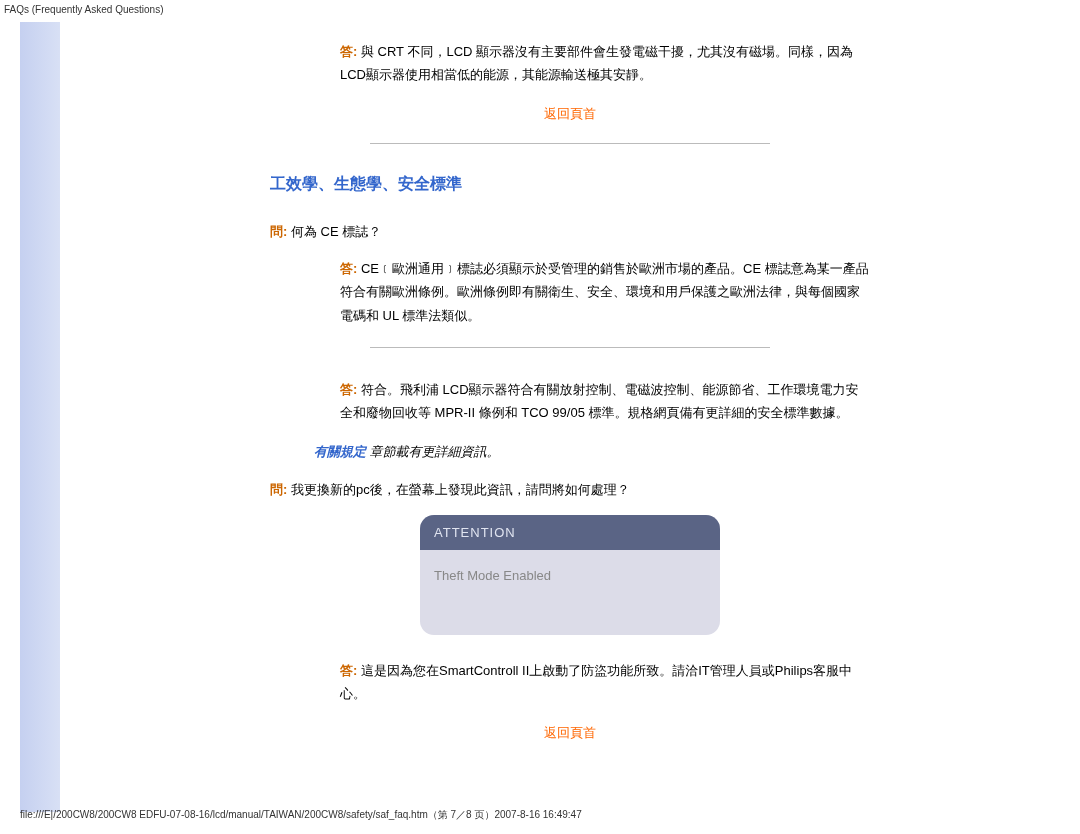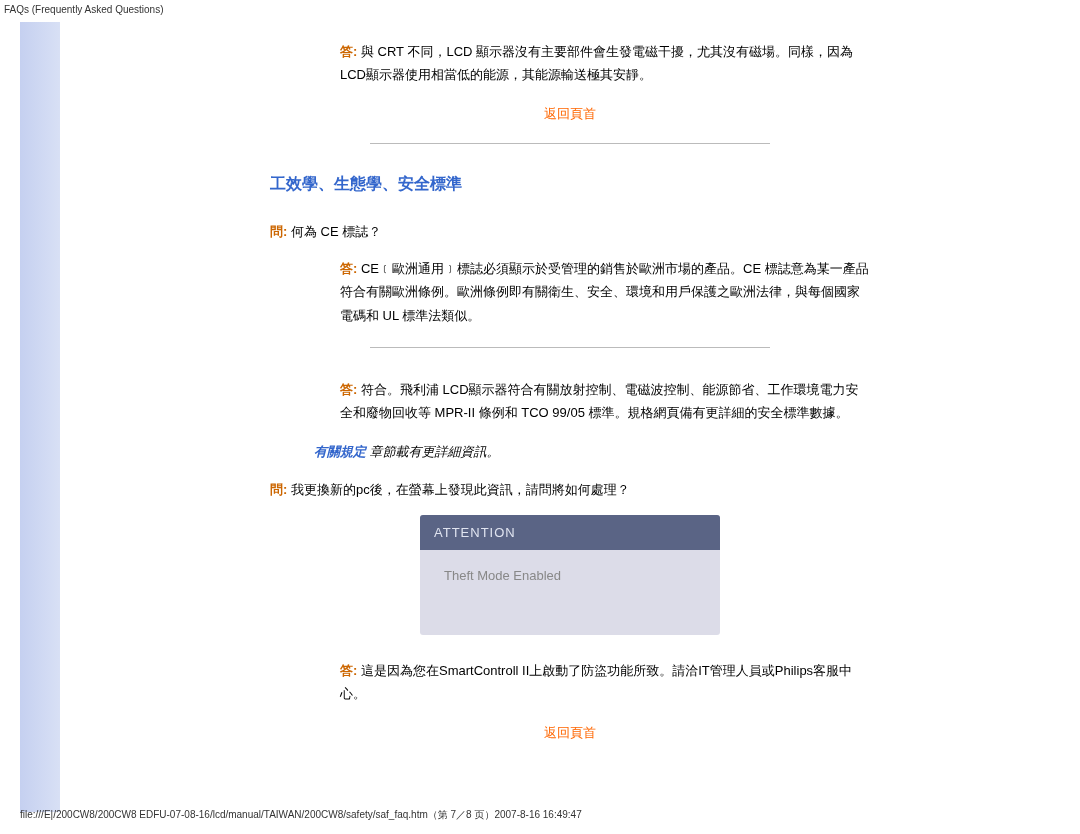--- a/index.html
+++ b/index.html
@@ -78,33 +78,33 @@
     font-size: 13px;
     font-style: italic;
     margin-bottom: 20px;
     margin-left: 44px;
   }
   .image-box {
     width: 300px;
     height: 120px;
     margin: 14px auto 24px auto;
     background: #dcdce8;
-    border-radius: 3px;
+    border-radius: 14px;
     overflow: hidden;
   }
   .image-header {
     background: #5a6485;
     color: #e0e4f0;
     padding: 10px 14px;
     font-size: 13px;
     letter-spacing: 1px;
   }
   .image-body {
     color: #888;
-    padding: 18px 24px;
+    padding: 18px 14px;
     font-size: 13px;
   }
   .footer-path {
     position: absolute;
     bottom: 12px;
     left: 20px;
     font-size: 10px;
     color: #333;
   }
 </style>

